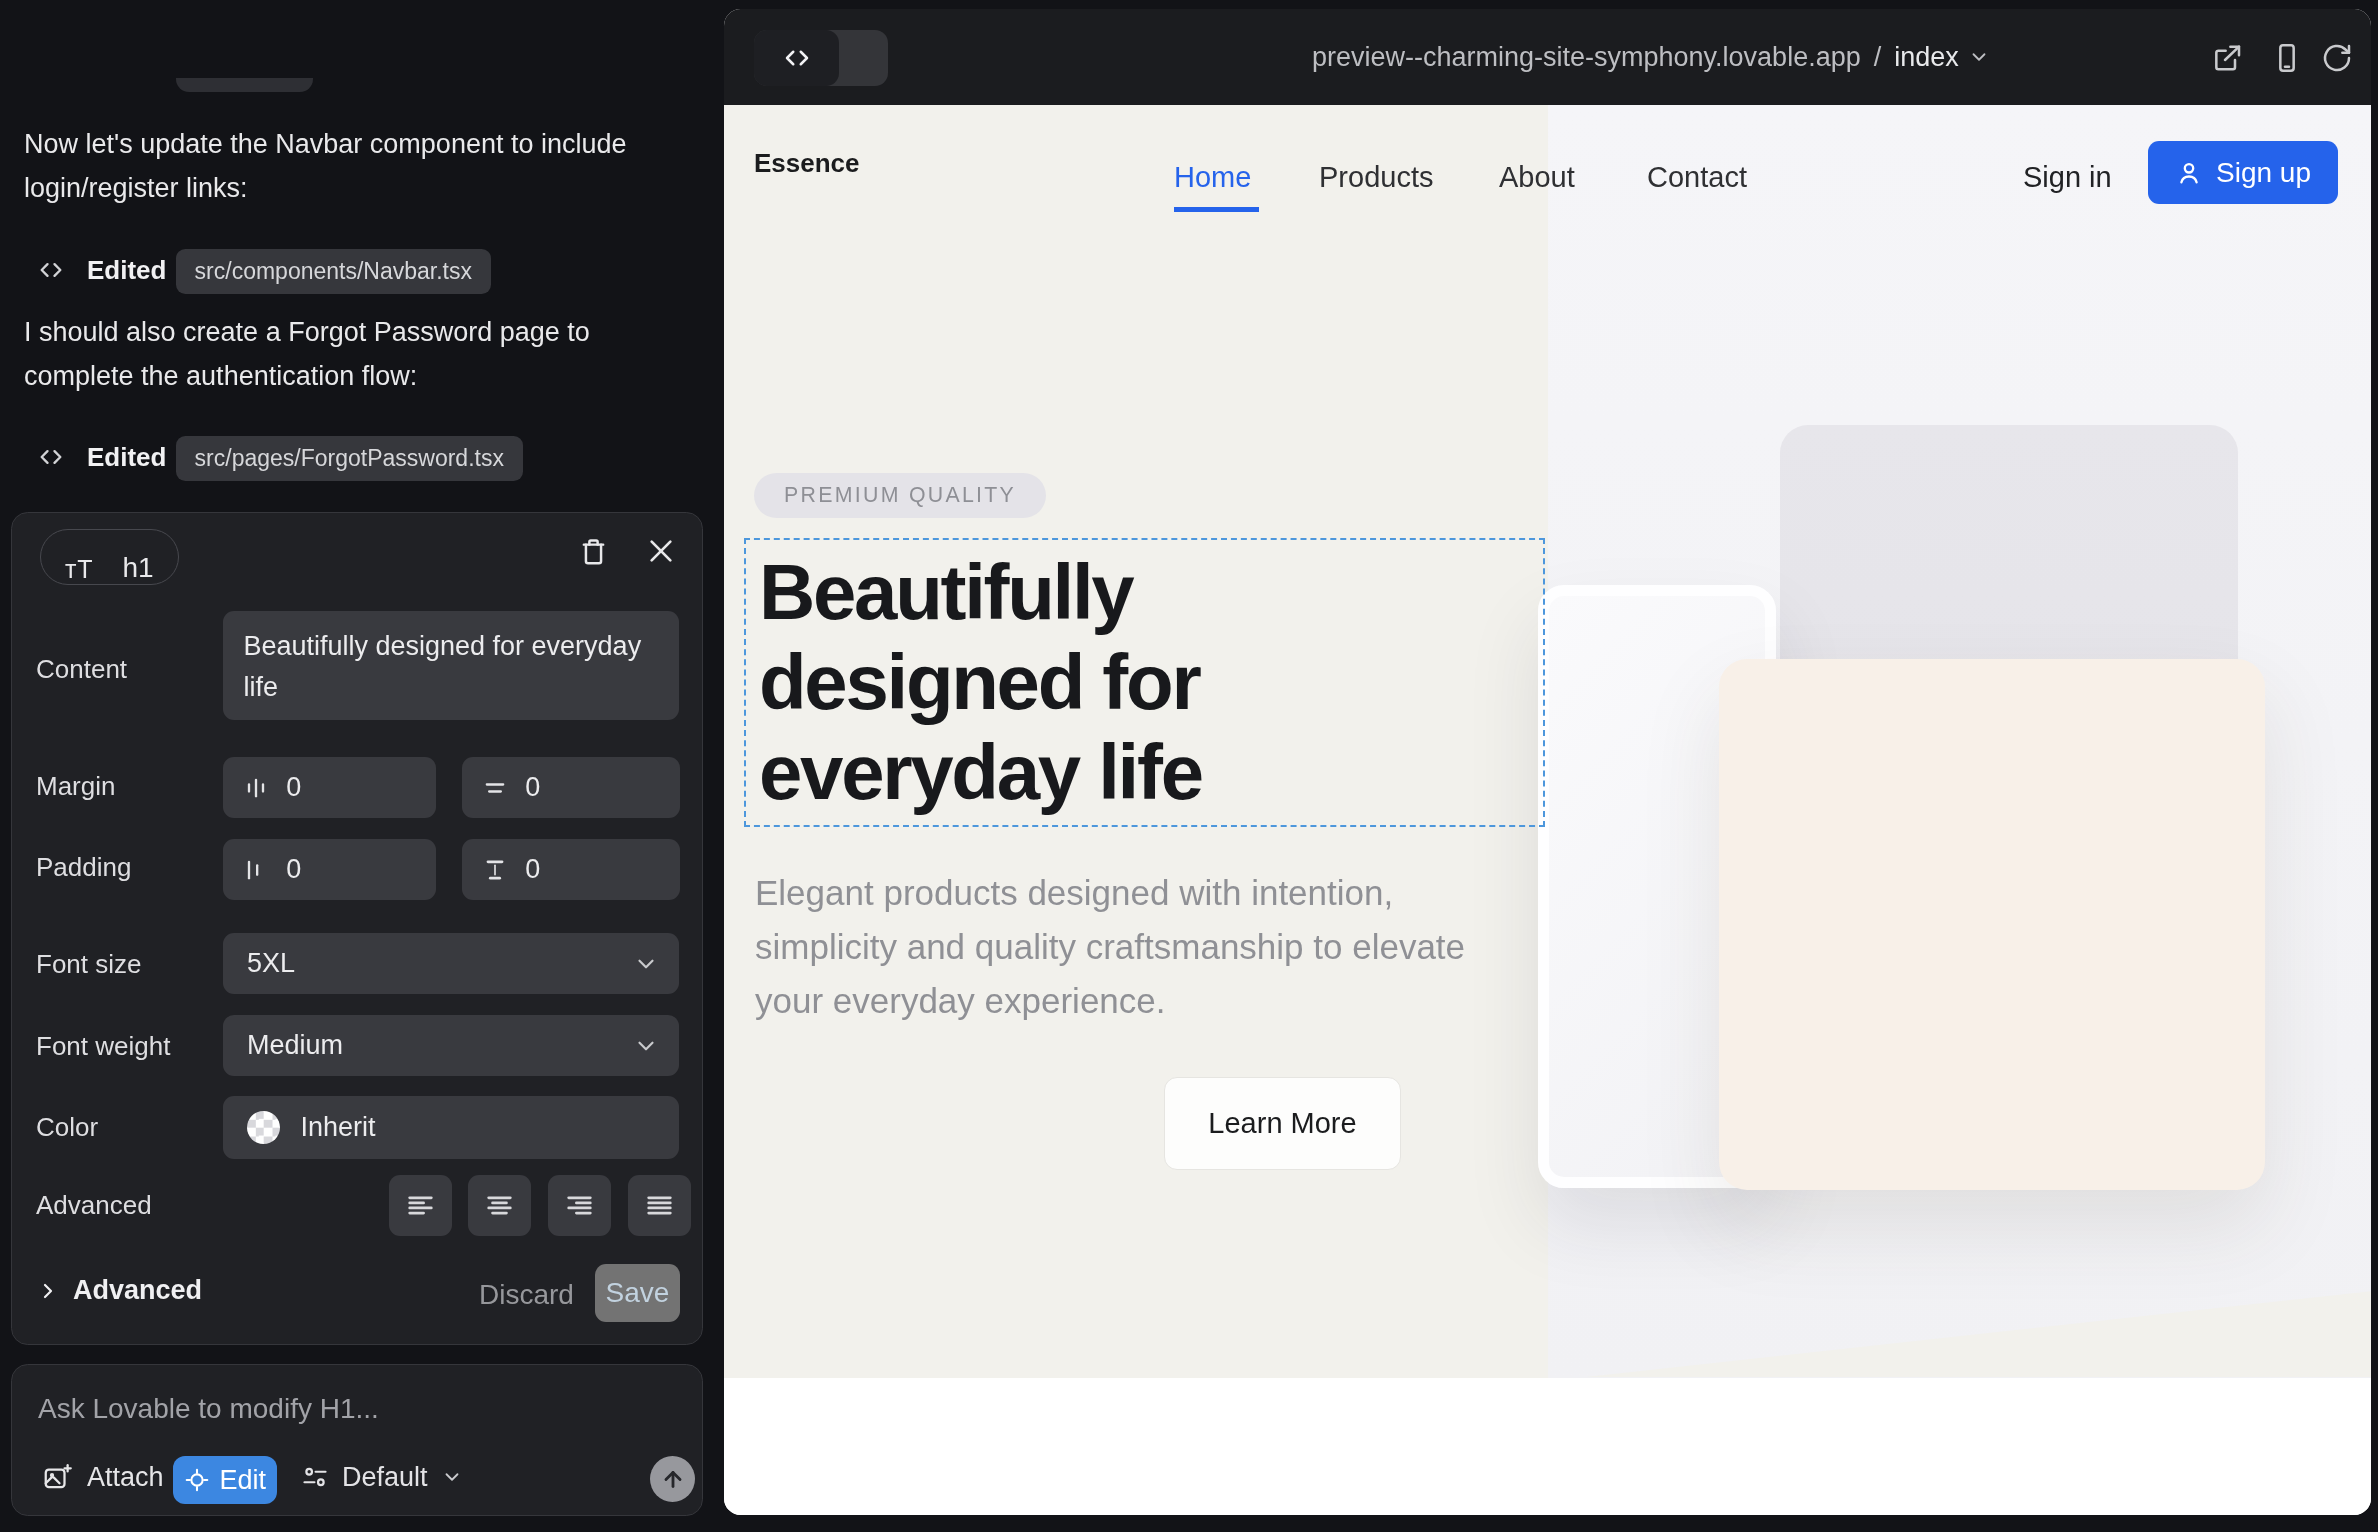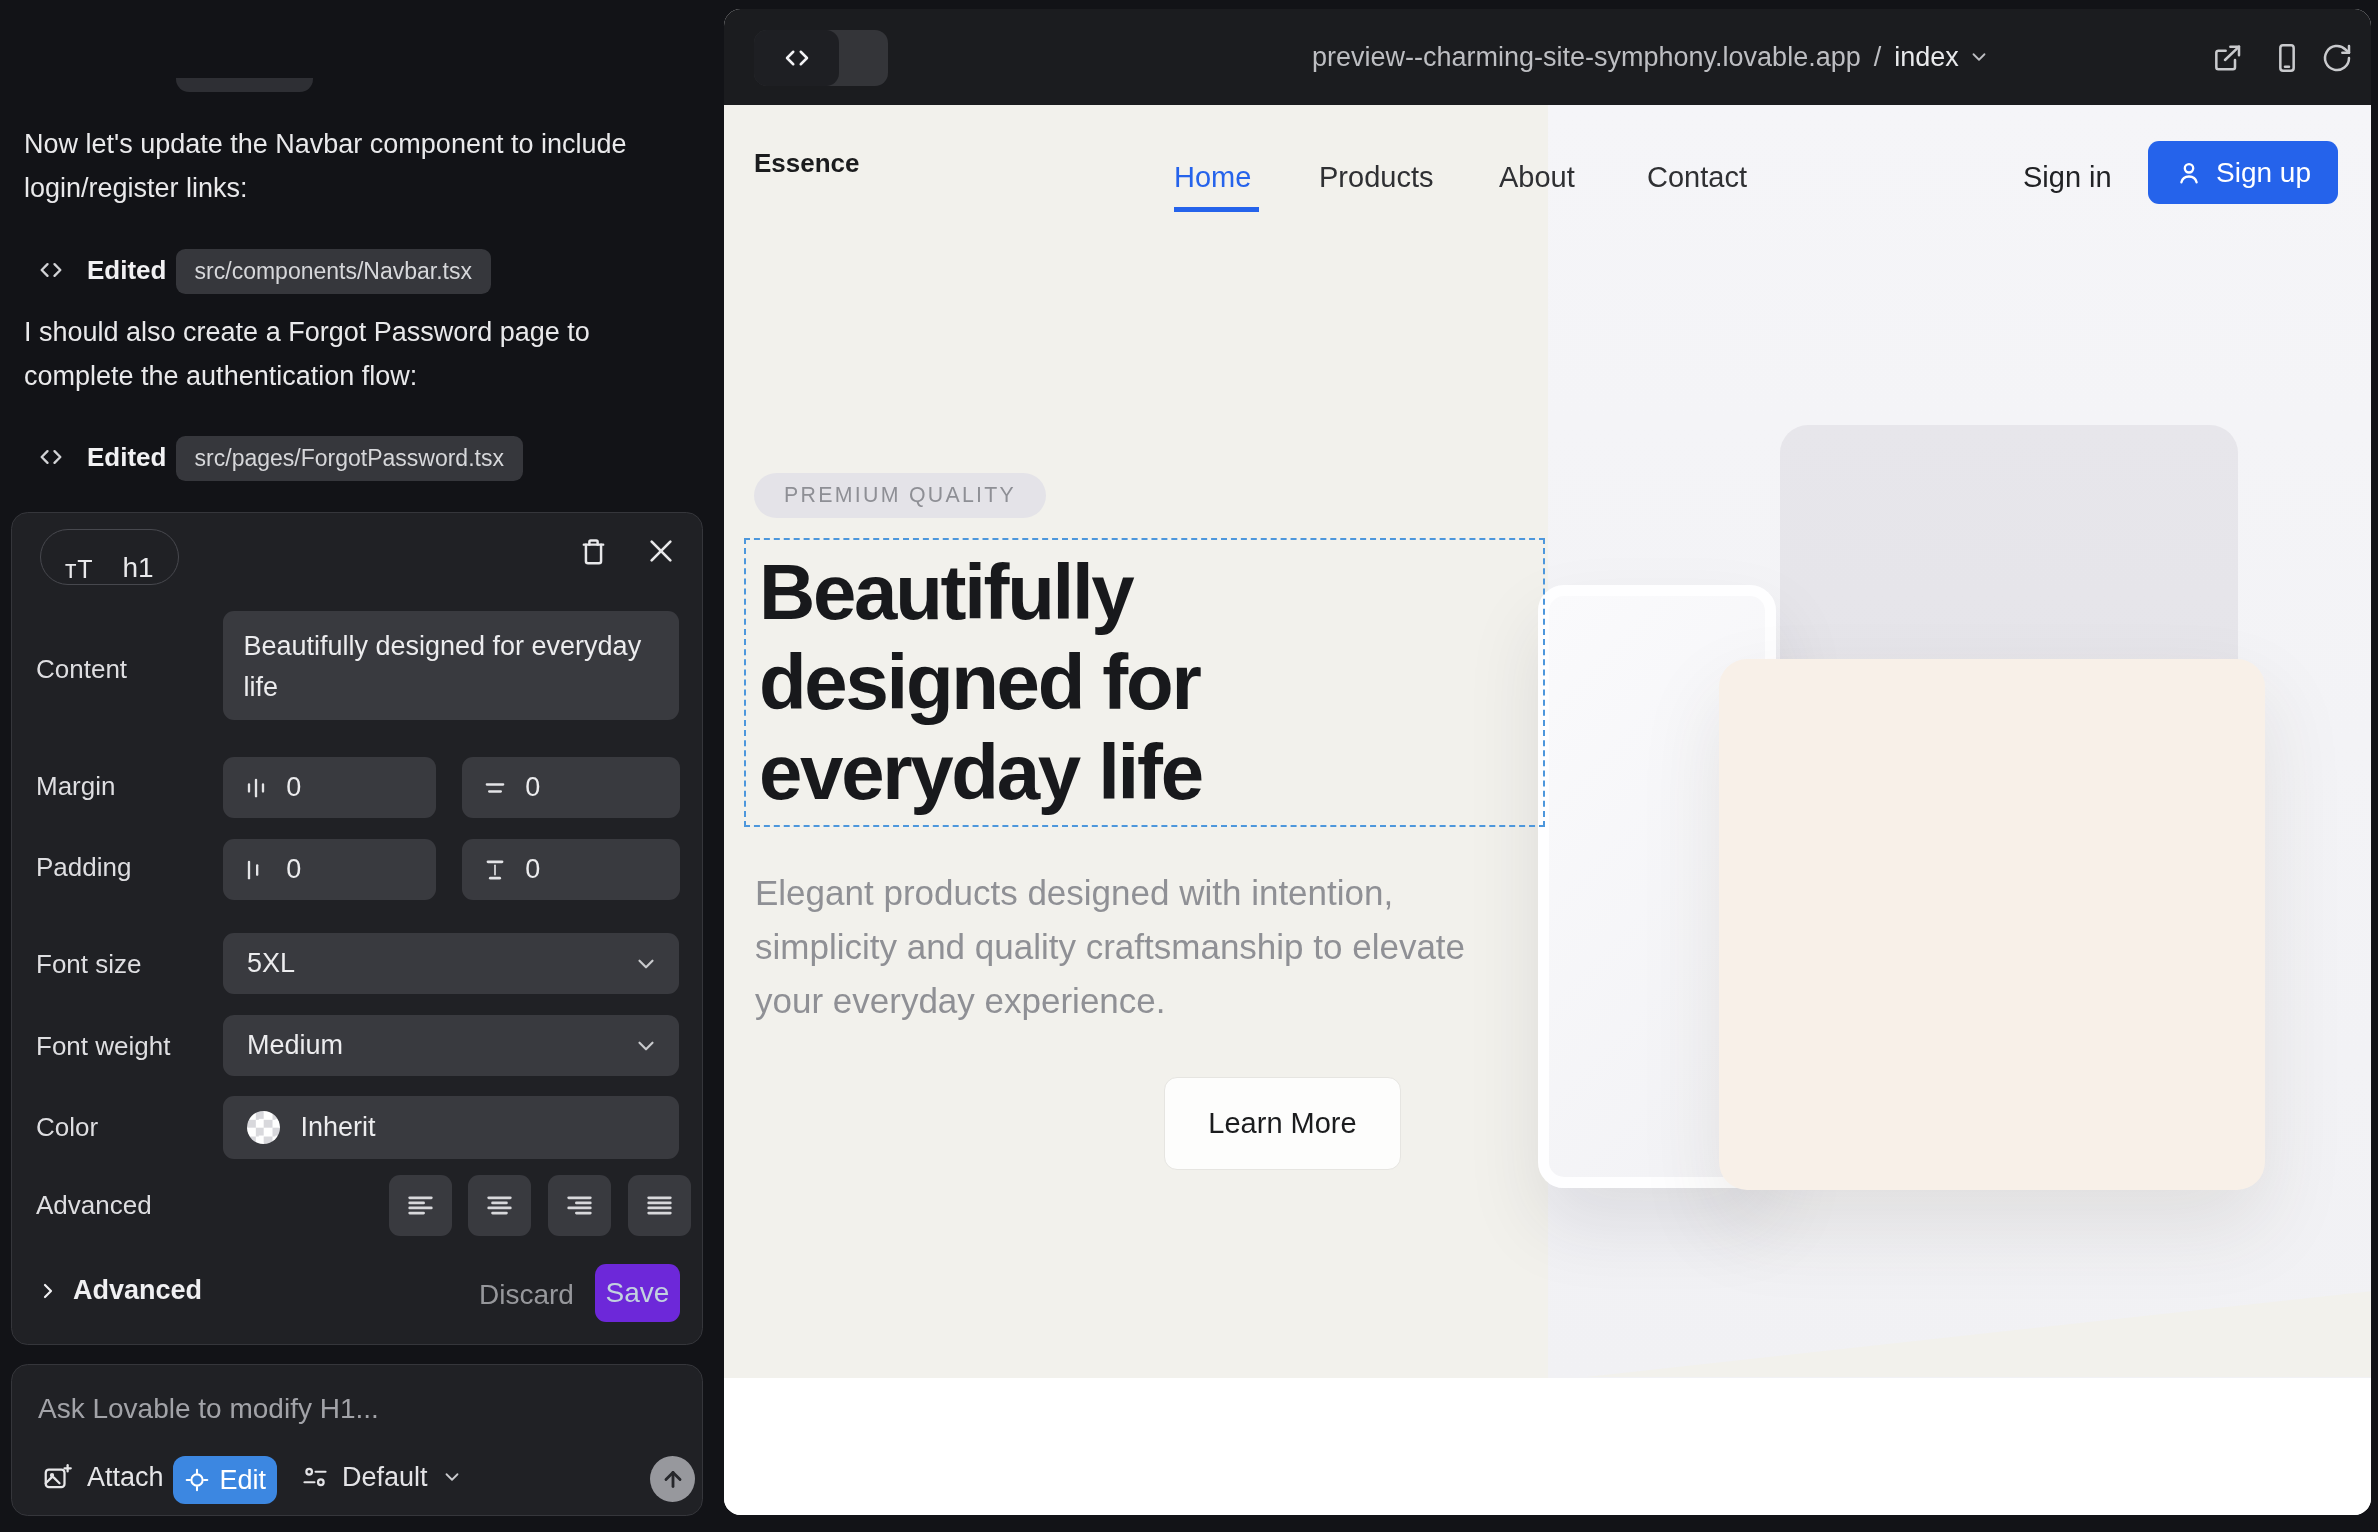--- a/index.html
+++ b/index.html
@@ -27,21 +27,21 @@
   .field-label { position:absolute; left:24px; font-size:26px; font-weight:500; color:#DEDEE1; }
   .inputbox { position:absolute; background:#393A3F; border-radius:11px; color:#ECECEE; }
   .content-box { left:211px; top:98px; width:456px; height:109px; padding:15px 20.4px; font-size:27px; line-height:41px; cursor:text; }
   .num-input { width:213px; height:61px; display:flex; align-items:center; padding-left:18.6px; gap:16.7px; font-size:27px; cursor:text; }
   .selectbox { left:211px; top:0; width:456px; height:61px; display:flex; align-items:center; padding:0 24px; font-size:27px; cursor:pointer; }
   .selectbox .chev { position:absolute; right:20.4px; }
   .swatch { width:33px; height:33px; border-radius:50%; background:conic-gradient(#D8D8DC 25%,#FFFFFF 0 50%,#D8D8DC 0 75%,#FFFFFF 0); background-size:16.7px 16.7px; margin-right:20.4px; }
   .align-btn { position:absolute; top:662px; width:63px; height:61px; background:#393A3F; border-radius:11px; display:flex; align-items:center; justify-content:center; cursor:pointer; }
   .adv-row { position:absolute; left:24px; top:762px; display:flex; align-items:center; gap:13px; color:#F0F0F2; font-size:27px; font-weight:600; cursor:pointer; }
   .discard { position:absolute; left:467px; top:766px; font-size:28px; color:#96979B; cursor:pointer; }
-  .save { position:absolute; left:583px; top:751px; width:85px; height:58px; background:#6d28d9; border-radius:11px; color:#C2D2DF; font-size:28px; display:flex; align-items:center; justify-content:center; cursor:pointer; }
+  .save { position:absolute; left:583px; top:751px; width:85px; height:58px; background:#737373; border-radius:11px; color:#C2D2DF; font-size:28px; display:flex; align-items:center; justify-content:center; cursor:pointer; }
 
   
   #composer { position:absolute; left:11px; top:1364px; width:692px; height:152px; background:#202125; border:1.9px solid #35363B; border-radius:16.7px; }
   .placeholder { position:absolute; left:26px; top:28px; font-size:28px; color:#A2A3A8; cursor:text; }
   .comp-row { position:absolute; left:0; top:91px; width:688px; height:52px; }
   .attach { position:absolute; left:30px; top:5.6px; display:flex; align-items:center; gap:15px; color:#E6E6E8; font-size:27px; cursor:pointer; }
   .edit-pill { position:absolute; left:161px; top:0; width:104px; height:48px; background:#3C87E1; border-radius:12px; display:flex; align-items:center; justify-content:center; gap:9.3px; color:#FFFFFF; font-size:27px; cursor:pointer; }
   .default-btn { position:absolute; left:289px; top:5.6px; display:flex; align-items:center; gap:13px; color:#E3E3E6; font-size:27px; cursor:pointer; }
   .send { position:absolute; left:638px; top:0; width:45px; height:46px; border-radius:50%; background:#97989D; display:flex; align-items:center; justify-content:center; cursor:pointer; }
 

